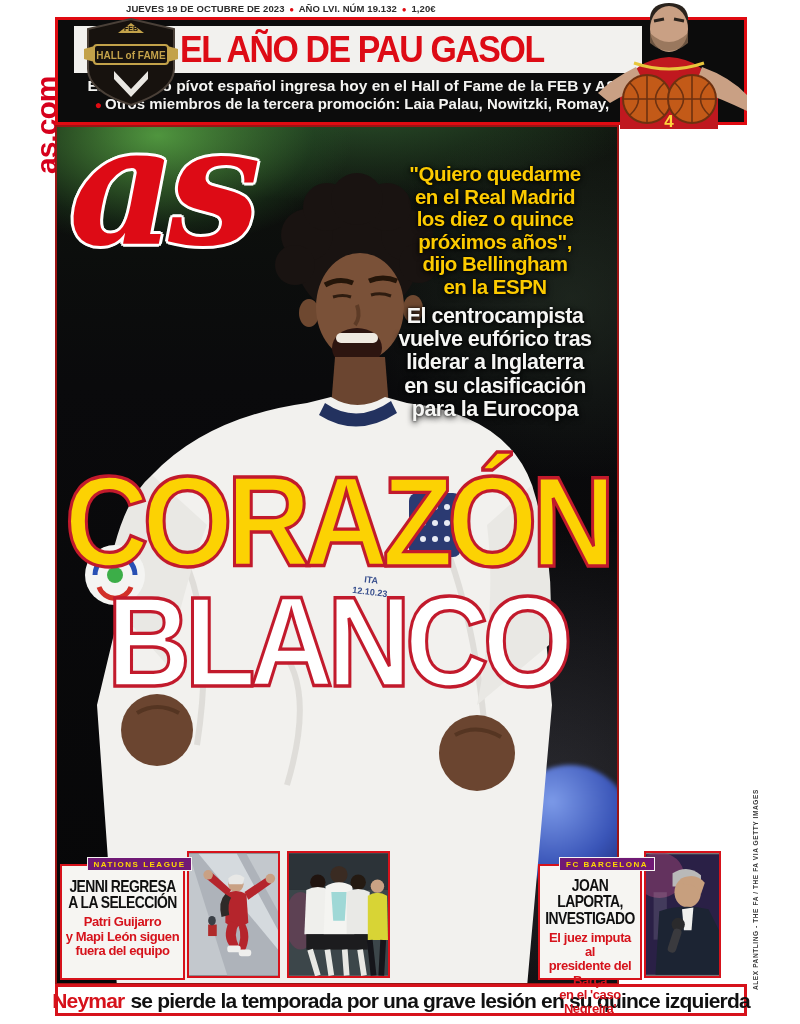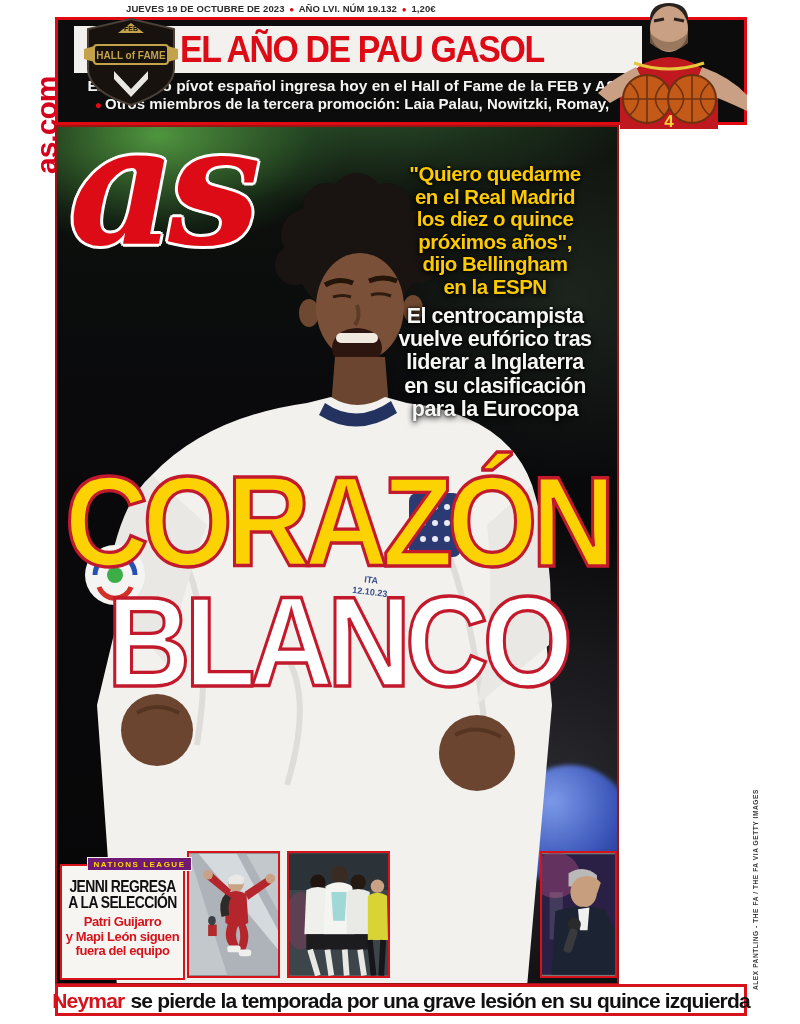--- a/index.html
+++ b/index.html
@@ -319,20 +319,28 @@
       <path d="M22 100 L30 127 M40 100 L44 127 M58 100 L60 127 M74 100 L78 127" stroke="#e8e8e4" stroke-width="6"></path>
     </g>
 
     <circle cx="92" cy="34" r="7" fill="#c9a184"></circle>
     <path d="M82 44 Q92 38 102 44 L103 90 L82 90 Z" fill="#d8d435"></path>
     <path d="M84 90 L88 127 M98 90 L96 127" stroke="#15151a" stroke-width="6"></path>
   </svg>
 </div>
 
 <div class="story story3">
+  <div class="story-card">
+    <div class="story-tag">FC BARCELONA</div>
+    <div class="story-h pre">JOAN LAPORTA,
+INVESTIGADO</div>
+    <div class="story-s pre">El juez imputa al
+presidente del Barça
+en el 'caso Negreira'</div>
+  </div>
   <svg class="story-photo" width="77" height="127" viewBox="0 0 77 127">
     <rect width="77" height="127" fill="#2a2046"></rect>
     <ellipse cx="14" cy="22" rx="26" ry="24" fill="#8a3f6e" opacity=".6"></ellipse>
     <rect x="8" y="40" width="14" height="50" fill="#ffffff" opacity=".12"></rect>
     <path d="M28 20 Q44 10 58 22 L58 34 L28 34 Z" fill="#b9b9b9"></path>
     <ellipse cx="44" cy="40" rx="14" ry="16" fill="#c79f7e"></ellipse>
     <path d="M36 26 Q52 18 62 30 L58 42 Q52 30 40 32 Z" fill="#c79f7e"></path>
     <path d="M14 60 Q38 52 66 58 L77 80 L77 127 L10 127 Z" fill="#1c2433"></path>
     <path d="M38 58 L50 56 L48 80 L40 80 Z" fill="#f0f0ee"></path>
     <circle cx="34" cy="74" r="7" fill="#2a2a2c"></circle>

